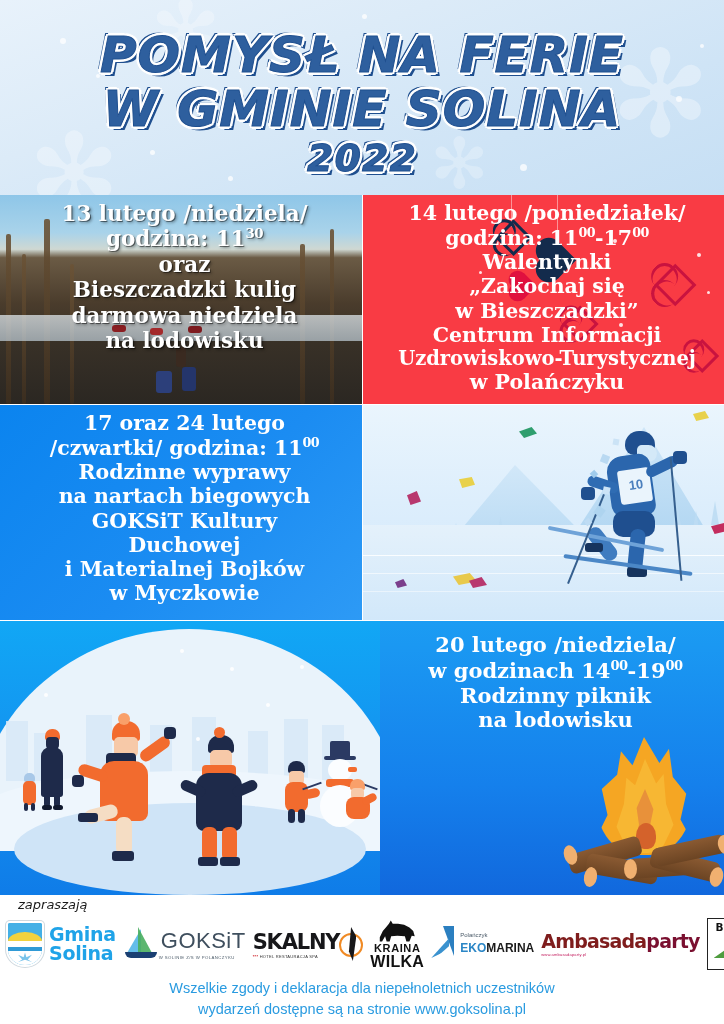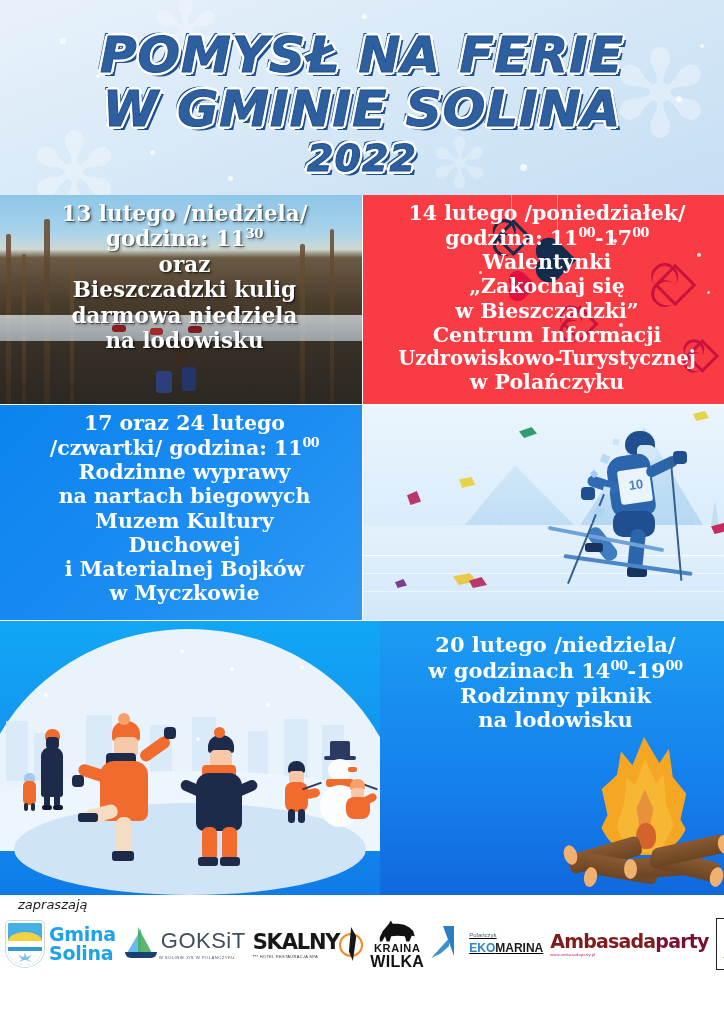--- a/index.html
+++ b/index.html
@@ -290,21 +290,21 @@
         <span class="ln">w Polańczyku</span>
       </div>
     </div>
 
     <div class="panel p3">
       <div class="ptext" style="padding-top:6px;font-size:20.5px;">
         <span class="ln">17 oraz 24 lutego</span>
         <span class="ln"><span>/czwartki/ godzina: 11</span><span class="sup">00</span></span>
         <span class="ln">Rodzinne wyprawy</span>
         <span class="ln">na nartach biegowych</span>
-        <span class="ln">Muzem Kultury</span>
+        <span class="ln">GOKSiT Kultury</span>
         <span class="ln">Duchowej</span>
         <span class="ln">i Materialnej Bojków</span>
         <span class="ln">w Myczkowie</span>
       </div>
     </div>
 
     <div class="panel p4">
 
       <div class="mnt" style="left:60px;top:60px;width:200px;height:110px;clip-path:polygon(0 100%,46% 0,100% 100%);opacity:.85;"></div>
       <div class="mnt" style="left:190px;top:22px;width:175px;height:140px;clip-path:polygon(0 100%,52% 0,100% 100%);"></div>
@@ -544,21 +544,21 @@
           <div class="kw-2">WILKA</div>
         </div>
       </div>
 
       <div class="logo">
         <div class="ekosail">
           <div class="e1"></div>
             <div class="e2"></div>
             <div class="e3"></div>
         </div>
-        <div style="margin-left:12px;text-decoration:underline;">
+        <div style="margin-left:3px;">
           <span class="eko-top">Polańczyk</span>
           <span class="eko-t"><span class="eko-blue">EKO</span><span>MARINA</span></span>
         </div>
       </div>
 
       <div class="logo">
         <div>
           <span class="amb"><span class="a1">Ambasada</span><span class="a2">party</span></span>
           <span class="amb-sub">www.ambasadaparty.pl</span>
         </div>
@@ -570,14 +570,18 @@
           <div class="bsz-s">BIURO PODRÓŻY</div>
 
           <div class="bsz-mnt"></div>
           <div class="bsz-url">www.bieszczader.pl</div>
         </div>
       </div>
 
     </div>
   </div>
 
+  <div class="footer">
+    <div>Wszelkie zgody i deklaracja dla niepełnoletnich uczestników</div>
+    <div>wydarzeń dostępne są na stronie www.goksolina.pl</div>
+  </div>
 
 </div>
 
 </body></html>

